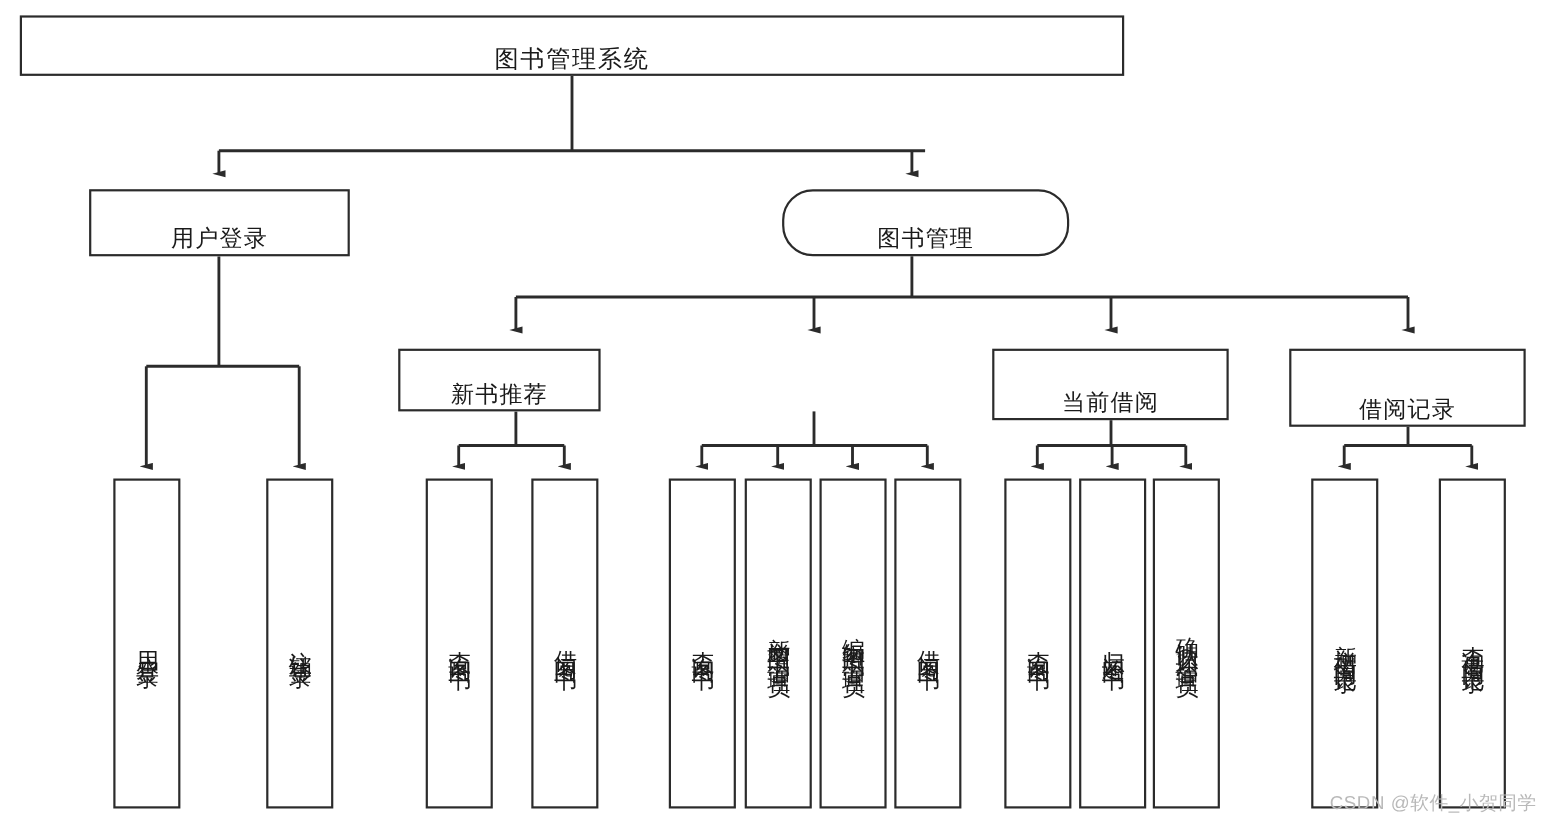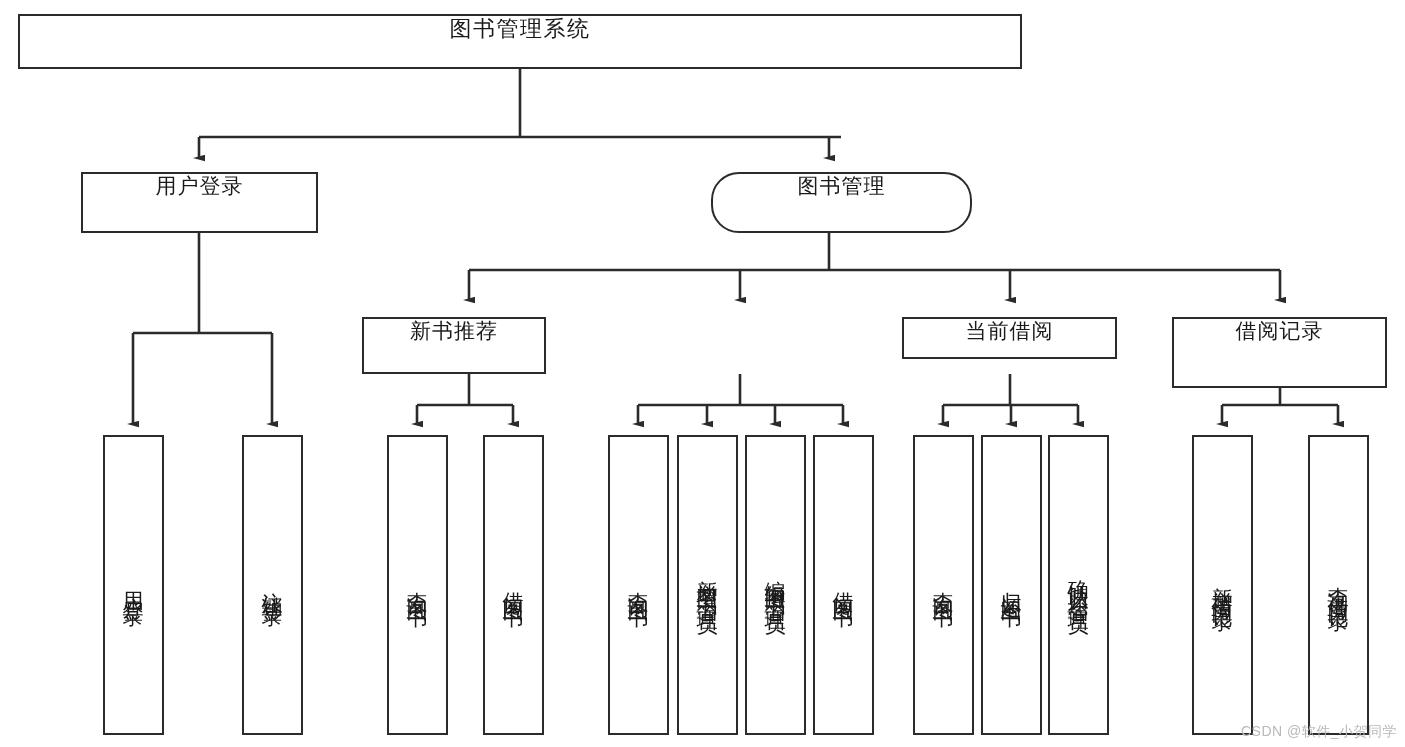--- a/index.html
+++ b/index.html
@@ -25,21 +25,21 @@
     width: 1405px;
     height: 747px;
     pointer-events: none;
   }
   .node {
     position: absolute;
     box-sizing: border-box;
     background: #ffffff;
     border: 2px solid #2b2b2b;
     display: flex;
-    align-items: flex-start;
+    align-items: flex-end;
     justify-content: center;
     color: #1a1a1a;
   }
   .node .label {
     text-align: center;
     line-height: 1.18;
     white-space: pre-line;
   }
   
   .node.horiz .label {
@@ -60,21 +60,21 @@
     text-orientation: upright;
     font-size: 21px;
     letter-spacing: 5px;
     line-height: 1.1;
     max-height: 100%;
   }
   .watermark {
     position: absolute;
     right: 8px;
     bottom: 6px;
-    font-size: 14px;
+    font-size: 17px;
     color: #b9b9b9;
     letter-spacing: 0.5px;
     white-space: nowrap;
     pointer-events: none;
   }
 </style>
 </head>
 <body>
 
 <div id="canvas">
@@ -139,21 +139,21 @@
 
   <div class="node horiz" style="left:711px; top:172px; width:261px; height:61px;border-radius:28px;">
     <span class="label">图书管理</span>
   </div>
 
   <div class="node horiz" style="left:362px; top:317px; width:184px; height:57px;">
     <span class="label">新书推荐</span>
   </div>
 
 
-  <div class="node horiz" style="left:902px; top:317px; width:215px; height:42px;">
+  <div class="node horiz" style="left:902px; top:317px; width:215px; height:65px;">
     <span class="label">当前借阅</span>
   </div>
 
   <div class="node horiz" style="left:1172px; top:317px; width:215px; height:71px;">
     <span class="label">借阅记录</span>
   </div>
 
   <div class="node vert" style="left:103px; top:435px; width:61px; height:300px;">
     <span class="label">用户登录</span>
   </div>

